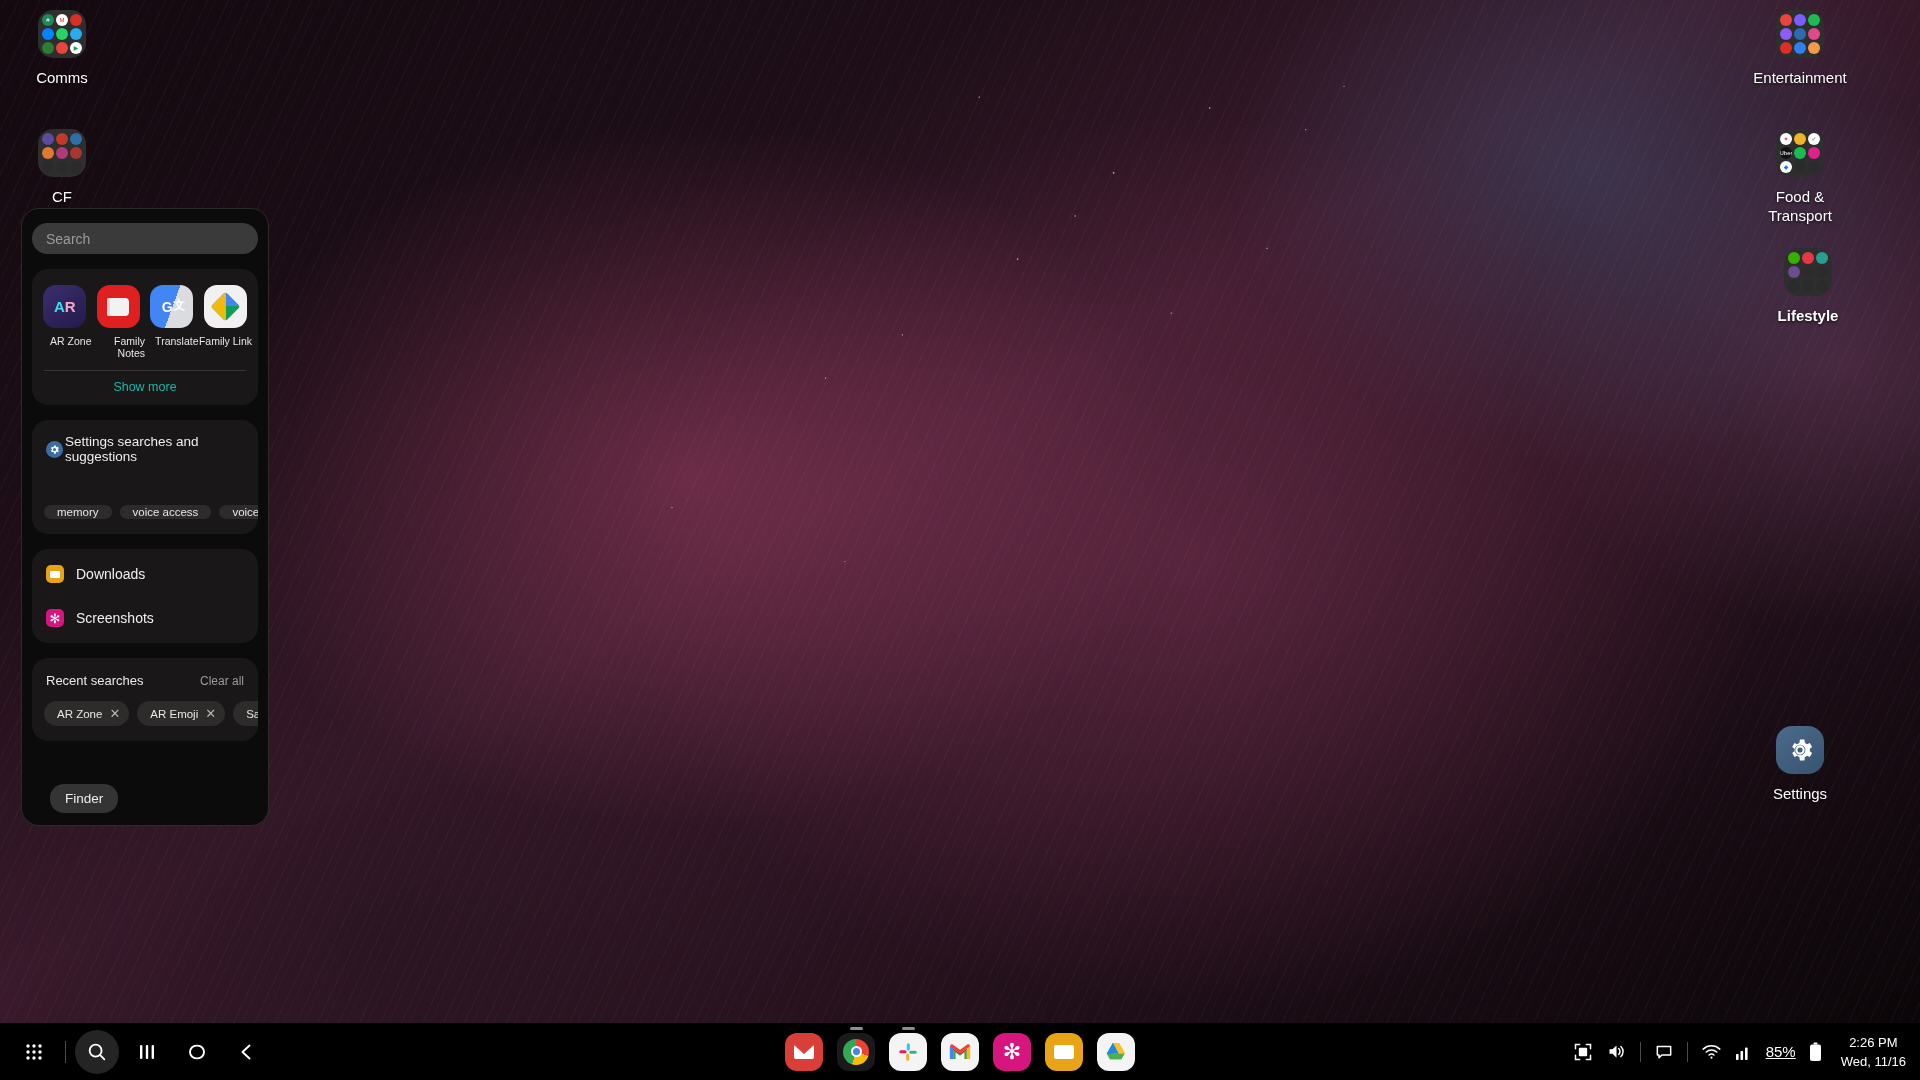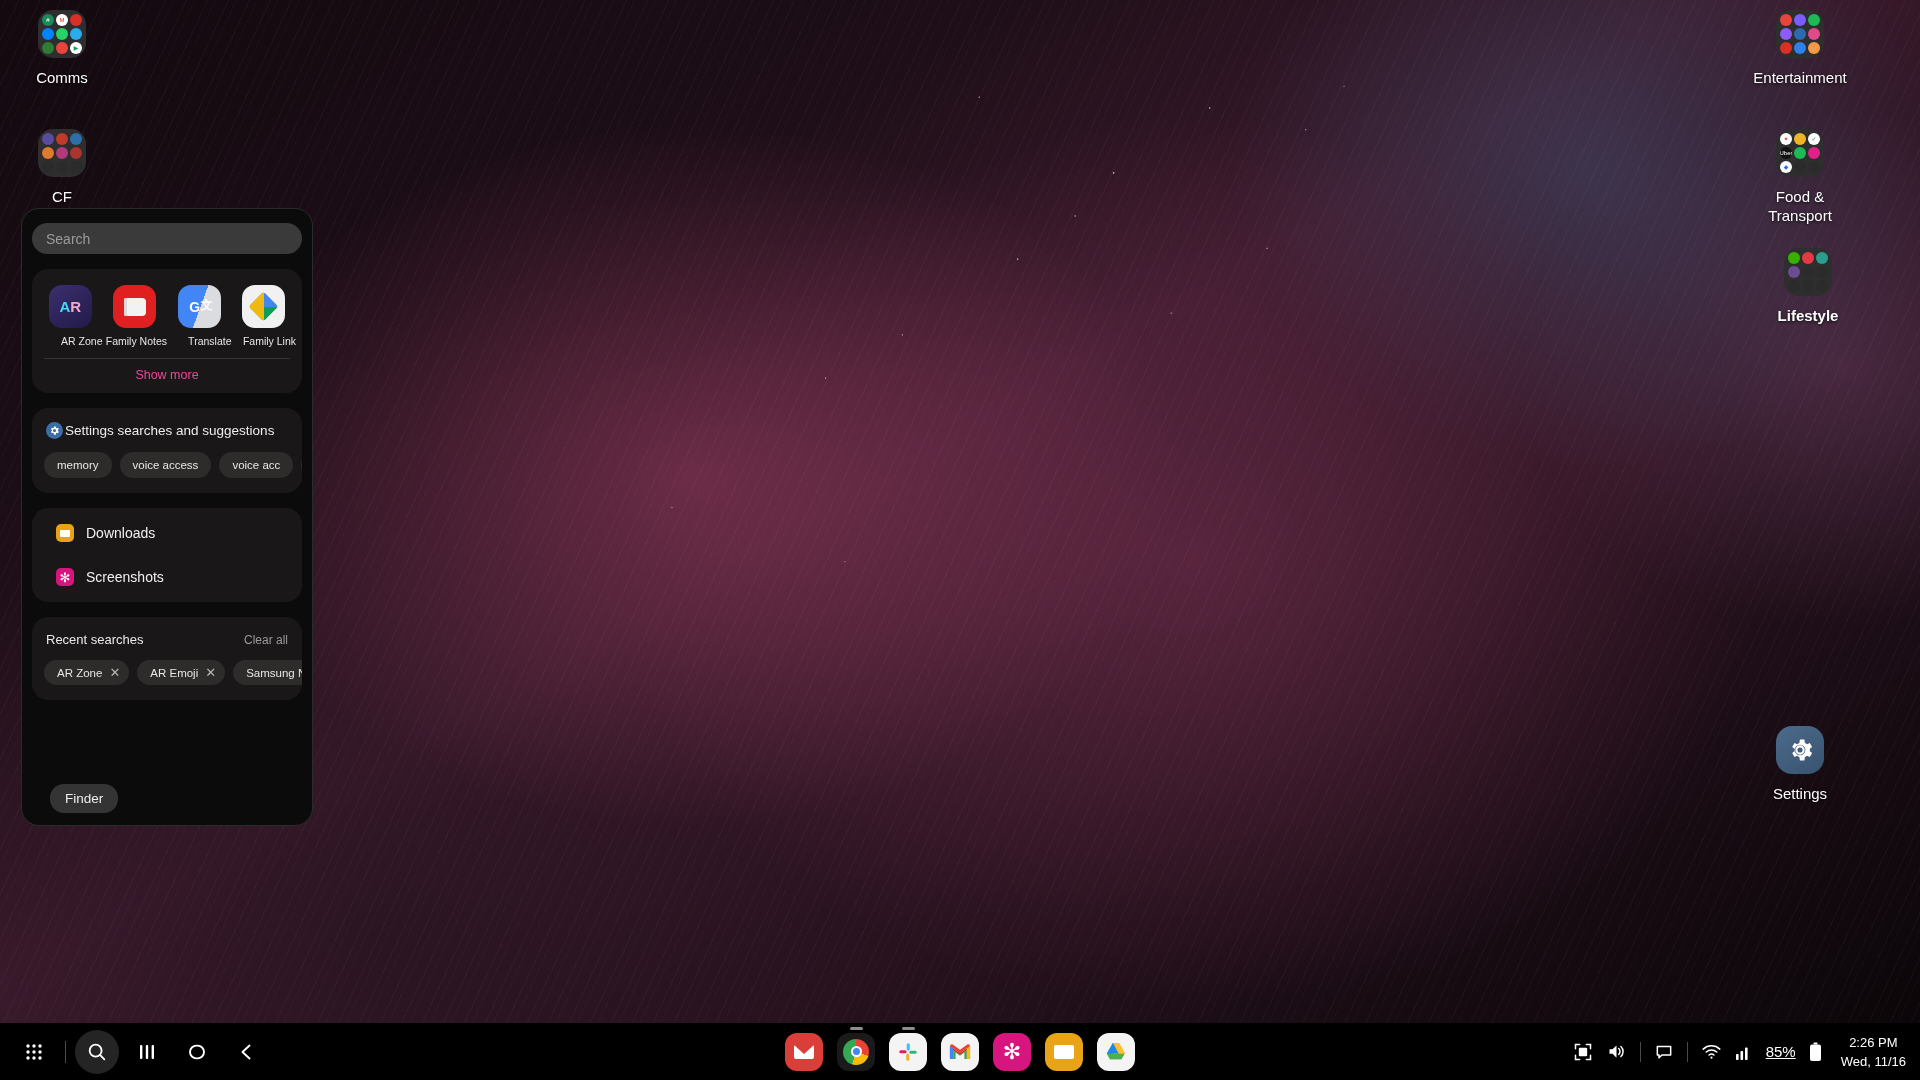--- a/index.html
+++ b/index.html
@@ -71,21 +71,21 @@
 
   
   .settings-ic {
     width:48px; height:48px; margin:0 auto; border-radius:16px;
     background:linear-gradient(145deg,#4c6a8c,#37536f);
     display:flex; align-items:center; justify-content:center;
   }
 
   
   #finder {
-    position:absolute; left:21px; top:208px; width:292px; height:618px;
+    position:absolute; left:21px; top:208px; width:248px; height:618px;
     background:#0b0b0b; border:1px solid #2b2b2b; border-radius:18px;
     overflow:hidden;
   }
   .search-bar {
     margin:14px 10px 0 10px; height:31px; border-radius:16px;
     background:#3a3a3a; display:flex; align-items:center; padding:0 14px;
   }
   .search-bar input {
     background:transparent; border:0; outline:0; width:100%;
     color:#e8e8e8; font-size:14px; font-family:"Liberation Sans",sans-serif;
@@ -96,36 +96,36 @@
 
   .apps-row { display:flex; padding:16px 6px 2px 6px; }
   .app-cell { flex:1; text-align:right; }
   .app-ic {
     width:43px; height:43px; margin:0 auto; border-radius:13px;
     display:flex; align-items:center; justify-content:center;
     font-size:16px; font-weight:bold; position:relative; overflow:hidden;
   }
   .app-nm { margin-top:7px; font-size:10.5px; line-height:12px; color:#e6e6e6; }
   .divider { height:1px; background:#3a3535; margin:9px 12px 0 12px; }
-  .showmore { text-align:center; font-size:12.5px; color:#ec4899; padding:9px 0 11px 0; }
+  .showmore { text-align:center; font-size:12.5px; color:#14b8a6; padding:9px 0 11px 0; }
 
   .sect-head { display:flex; align-items:center; gap:2px; padding:14px 14px 0 14px; }
   .sect-head .gear {
     width:17px; height:17px; border-radius:50%; background:#3a6ea5;
     display:flex; align-items:center; justify-content:center; flex:0 0 auto;
   }
   .sect-title { font-size:13.5px; color:#ededed; }
 
   .chips { display:flex; gap:8px; padding:13px 12px 15px 12px; overflow:hidden; }
   .chip {
-    background:#2e2b2b; border-radius:15px; padding:7px 13px;
-    font-size:11.5px; color:#e6e6e6; white-space:nowrap; flex:0 0 auto;
-  }
-
-  .link-row { display:flex; align-items:center; gap:12px; padding:13px 24px; }
+    background:#2e2b2b; border-radius:15px; padding:1px 13px;
+    font-size:11.5px; color:#e6e6e6; white-space:nowrap; flex:0 0 auto;margin-top:28px;
+  }
+
+  .link-row { display:flex; align-items:center; gap:12px; padding:13px 14px; }
   .link-ic { width:18px; height:18px; border-radius:5px; flex:0 0 auto;
              display:flex; align-items:center; justify-content:center; }
   .link-tx { font-size:14px; color:#f0f0f0; }
 
   .recent-head { display:flex; align-items:center; justify-content:space-between; padding:15px 14px 0 14px; }
   .recent-title { font-size:13px; color:#e9e9e9; }
   .clear-all { font-size:12px; color:#9a9a9a; }
   .rchip {
     background:#2e2b2b; border-radius:15px; padding:6px 9px 6px 13px;
     font-size:11.5px; color:#e6e6e6; white-space:nowrap; flex:0 0 auto;

